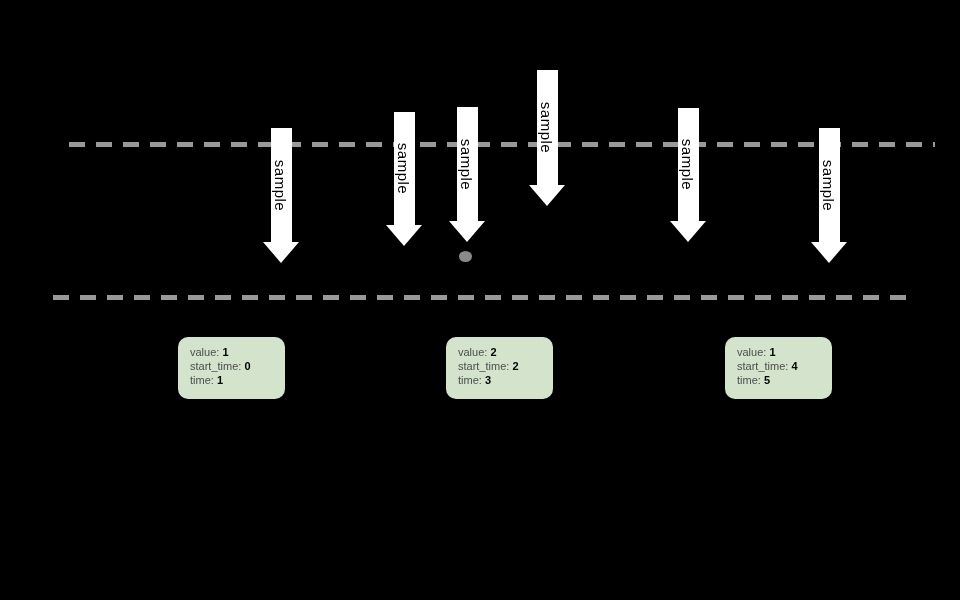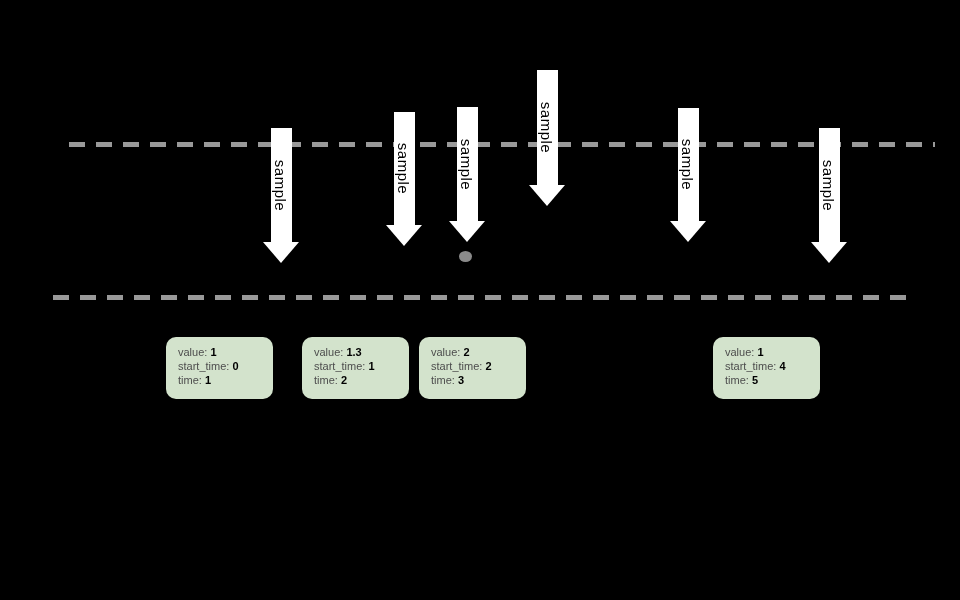--- a/index.html
+++ b/index.html
@@ -75,28 +75,29 @@
     position: absolute;
     top: 337px;
     width: 107px;
     height: 62px;
     box-sizing: border-box;
     background: var(--box-fill, #d3e3cc);
     border-radius: 10px;
     padding: 8px 6px 0 12px;
     font-size: 11px;
     line-height: 14px;
+    margin-left: 12px;
   }
   .box-line { white-space: nowrap; }
   .box-label { color: var(--box-label-text, #4d4d4d); }
   .box-value { color: var(--box-value-text, #000); font-weight: bold; }
 
   .box-1 { left: 166px; }
   .box-2 { left: 302px; }
-  .box-3 { left: 419px; }
+  .box-3 { left: 434px; }
   .box-4 { left: 578px; }
   .box-5 { left: 713px; }
 
   .arrow-1 { left: 263px; top: 128px; height: 135px; }
   .arrow-2 { left: 386px; top: 112px; height: 134px; }
   .arrow-3 { left: 449px; top: 107px; height: 135px; }
   .arrow-4 { left: 529px; top:  70px; height: 136px; }
   .arrow-5 { left: 670px; top: 108px; height: 134px; }
   .arrow-6 { left: 811px; top: 128px; height: 135px; }
 </style>
@@ -151,25 +152,20 @@
   </div>
 
   <div class="sample-dot"></div>
 
   <div class="sample-box box-1">
     <div class="box-line"><span class="box-label">value:</span> <span class="box-value">1</span></div>
     <div class="box-line"><span class="box-label">start_time:</span> <span class="box-value">0</span></div>
     <div class="box-line"><span class="box-label">time:</span> <span class="box-value">1</span></div>
   </div>
 
-  <div class="sample-box box-2">
-    <div class="box-line"><span class="box-label">value:</span> <span class="box-value">1.3</span></div>
-    <div class="box-line"><span class="box-label">start_time:</span> <span class="box-value">1</span></div>
-    <div class="box-line"><span class="box-label">time:</span> <span class="box-value">2</span></div>
-  </div>
 
   <div class="sample-box box-3">
     <div class="box-line"><span class="box-label">value:</span> <span class="box-value">2</span></div>
     <div class="box-line"><span class="box-label">start_time:</span> <span class="box-value">2</span></div>
     <div class="box-line"><span class="box-label">time:</span> <span class="box-value">3</span></div>
   </div>
 
 
   <div class="sample-box box-5">
     <div class="box-line"><span class="box-label">value:</span> <span class="box-value">1</span></div>

